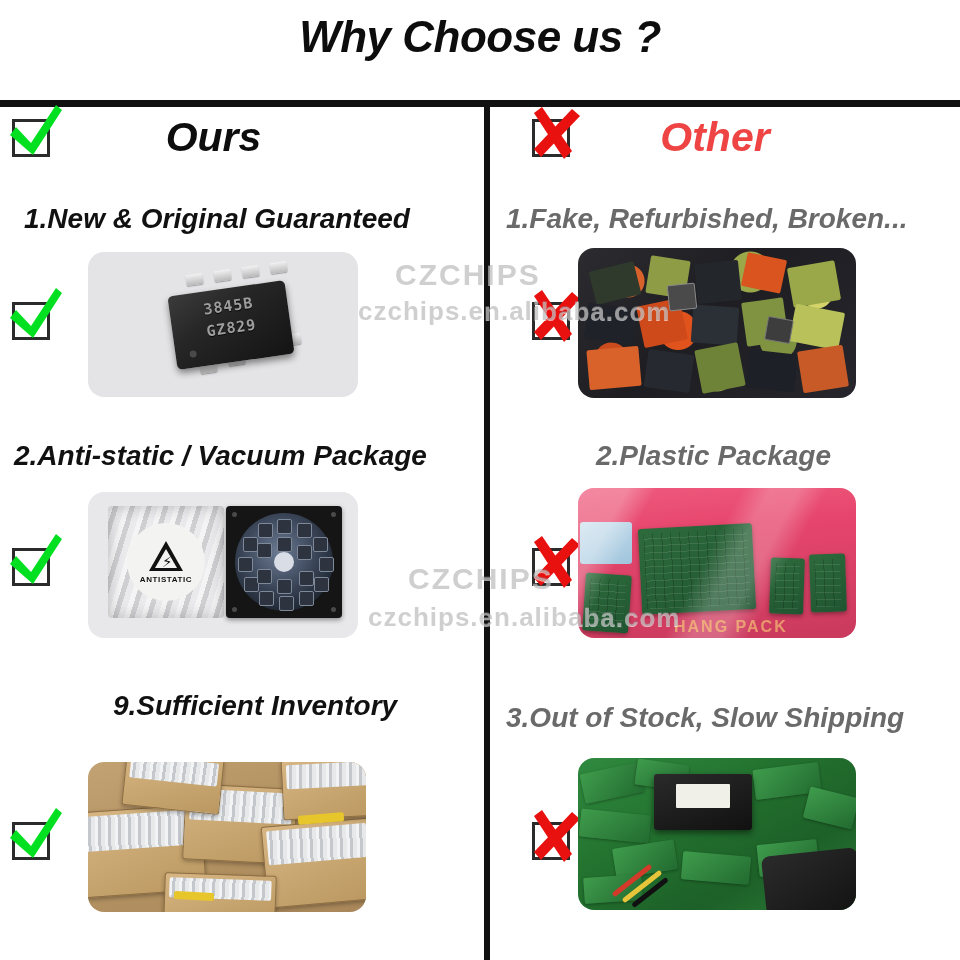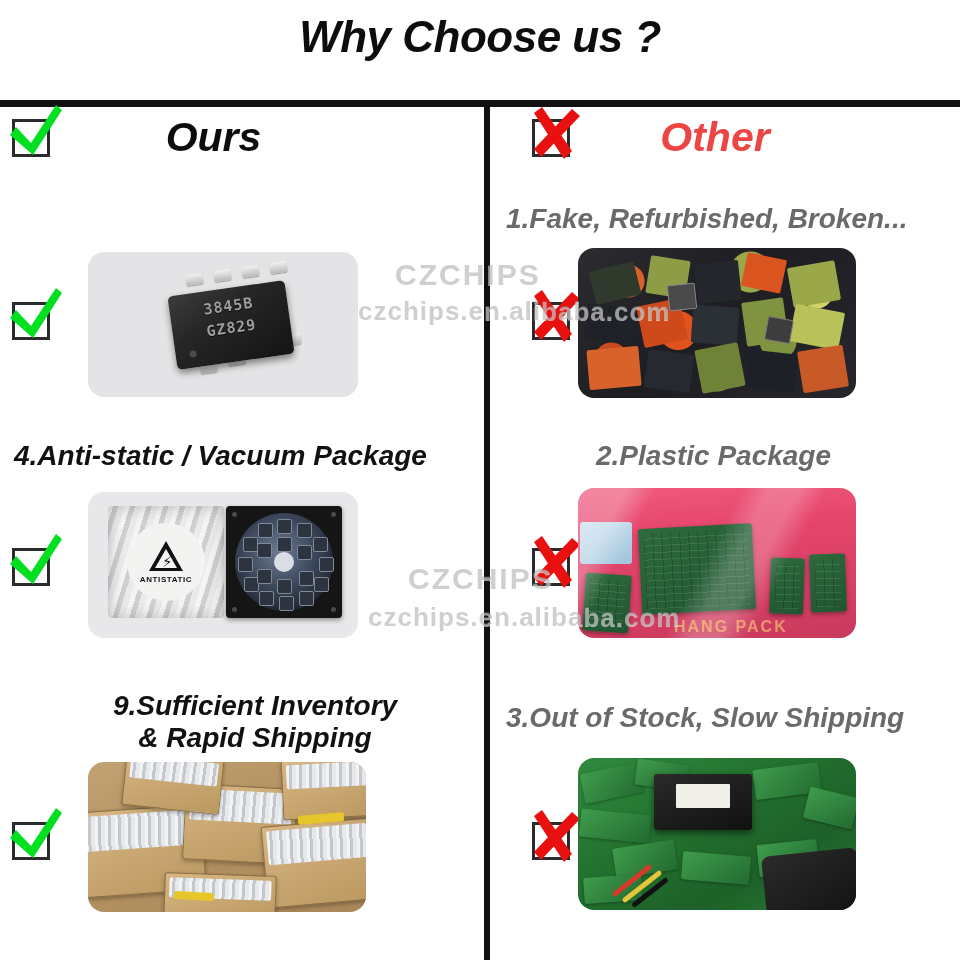--- a/index.html
+++ b/index.html
@@ -248,20 +248,21 @@
     </svg>
   </div>
   <div class="markbox" style="left:528px;top:113px;">
     <div class="box"></div>
     <svg viewBox="0 0 62 66">
       <path d="M10 14 L18 8 L48 52 L40 60 Z" fill="#e8110f"></path>
       <path d="M48 10 L56 17 L17 58 L10 50 Z" fill="#e8110f"></path>
     </svg>
   </div>
 
+  <div class="rowtext ours" style="left:24px;top:203px;width:450px;">1.New &amp; Original Guaranteed</div>
   <div class="rowtext other" style="left:506px;top:203px;width:450px;">1.Fake, Refurbished, Broken...</div>
 
   <div class="markbox" style="left:8px;top:296px;">
     <div class="box"></div>
     <svg viewBox="0 0 62 66">
       <path d="M6 36 L12 28 L27 44 L52 6 L58 11 L29 56 Z" fill="#00e021"></path>
     </svg>
   </div>
   <div class="markbox" style="left:528px;top:296px;">
     <div class="box"></div>
@@ -307,21 +308,21 @@
       <div class="fleck" style="left:10px;top:100px;width:52px;height:40px;background:#d8622a;transform:rotate(-5deg);"></div>
       <div class="fleck" style="left:68px;top:104px;width:46px;height:38px;background:#262a30;transform:rotate(8deg);"></div>
       <div class="fleck" style="left:120px;top:98px;width:44px;height:44px;background:#6e8238;transform:rotate(-11deg);"></div>
       <div class="fleck" style="left:170px;top:104px;width:48px;height:38px;background:#1d2026;transform:rotate(6deg);"></div>
       <div class="fleck" style="left:222px;top:100px;width:46px;height:42px;background:#c75a26;transform:rotate(-9deg);"></div>
       <div class="fleck" style="left:90px;top:36px;width:26px;height:24px;background:#4a4a4a;border:1px solid #888;transform:rotate(-6deg);"></div>
       <div class="fleck" style="left:188px;top:70px;width:24px;height:22px;background:#3d3d3d;border:1px solid #777;transform:rotate(10deg);"></div>
     </div>
   </div>
 
-  <div class="rowtext ours" style="left:14px;top:440px;width:460px;">4.Anti-static / Vacuum Package</div>
+  <div class="rowtext ours" style="left:14px;top:440px;width:460px;">2.Anti-static / Vacuum Package</div>
   <div class="rowtext other" style="left:596px;top:440px;width:360px;">2.Plastic Package</div>
 
   <div class="markbox" style="left:8px;top:542px;">
     <div class="box"></div>
     <svg viewBox="0 0 62 66">
       <path d="M6 36 L12 28 L27 44 L52 6 L58 11 L29 56 Z" fill="#00e021"></path>
     </svg>
   </div>
   <div class="markbox" style="left:528px;top:542px;">
     <div class="box"></div>
@@ -378,21 +379,20 @@
       <div class="pcb" style="left:232px;top:66px;width:36px;height:58px;transform:rotate(-2deg);"></div>
       <div class="pcb" style="left:6px;top:86px;width:46px;height:58px;transform:rotate(4deg);"></div>
       <div style="position:absolute;left:2px;top:34px;width:52px;height:42px;background:linear-gradient(150deg,#cfe2ef,#9fc4dc);border-radius:3px;"></div>
       <div class="sheen"></div>
       <div class="wm-img" style="left:96px;bottom:2px;font-size:16px;letter-spacing:2px;color:rgba(255,225,120,.55);">HANG PACK</div>
     </div>
   </div>
 
   <div class="rowtext ours" style="left:60px;top:690px;width:390px;text-align:center;">
     <div>9.Sufficient Inventory</div>
-    <div>&amp; Rapid Shipping</div>
   </div>
   <div class="rowtext other" style="left:506px;top:702px;width:452px;">3.Out of Stock, Slow Shipping</div>
 
   <div class="markbox" style="left:8px;top:816px;">
     <div class="box"></div>
     <svg viewBox="0 0 62 66">
       <path d="M6 36 L12 28 L27 44 L52 6 L58 11 L29 56 Z" fill="#00e021"></path>
     </svg>
   </div>
   <div class="markbox" style="left:528px;top:816px;">

